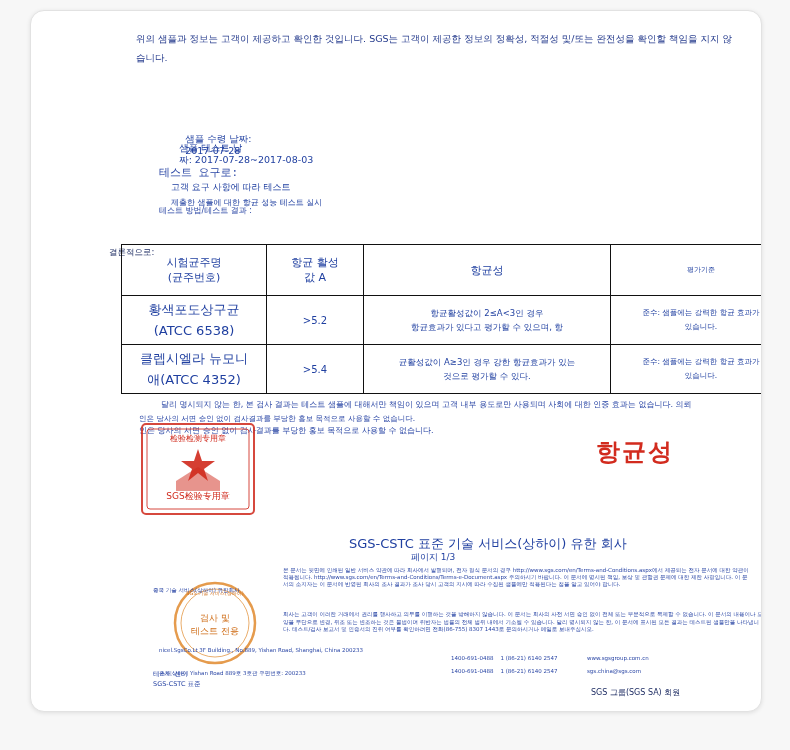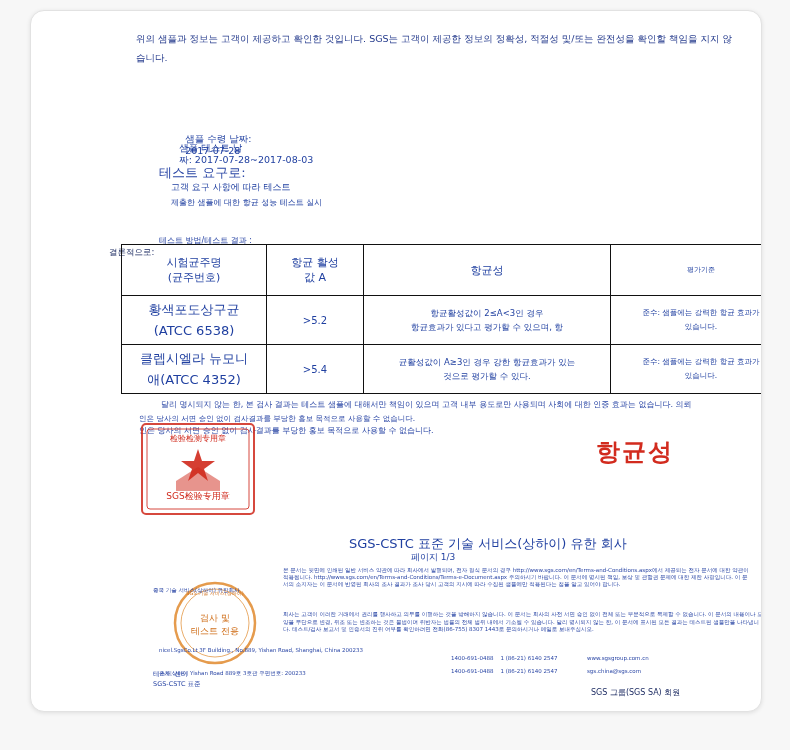--- a/index.html
+++ b/index.html
@@ -42,24 +42,24 @@
 
   
   .p-top1 { left: 105px; top: 22px; font-size: 9.5px; color:#243a8c; }
   .p-top2 { left: 105px; top: 41px; font-size: 9.5px; color:#243a8c; }
 
   .l-sgsno  { left: 140px; top: 74px;  font-size: 9.5px; color:#1f3fa0;}
   .l-refno  { left: 128px; top: 92px;  font-size: 9.5px; color:#1f3fa0;}
   .l-recv   { left: 136px; top: 110px; font-size: 9.5px; color:#1f3fa0;}
   .l-test   { left: 130px; top: 119px; font-size: 9.5px; color:#1f3fa0;}
 
-  .l-req    { left: 128px; top: 156px; font-size: 13px; color:#2a46a5;}
+  .l-req    { left: 128px; top: 156px; font-size: 11px; color:#2a46a5;font-family:Liberation Mono, monospace;}
   .l-req1   { left: 140px; top: 170px; font-size: 9px;   color:#1f3fa0;}
   .l-req2   { left: 140px; top: 186px; font-size: 8px;   color:#1f3fa0;}
-  .l-method { left: 128px; top: 224px; font-size: 8px;   color:#2a46a5;}
+  .l-method { left: 128px; top: 194px; font-size: 8px;   color:#2a46a5;}
 
   .l-result { left: 78px;  top: 235px; font-size: 8.5px; color:#17265e;}
 
   
   table.res {
     position: absolute;
     left: 90px;
     top: 233px;
     width: 634px;
     border-collapse: collapse;

